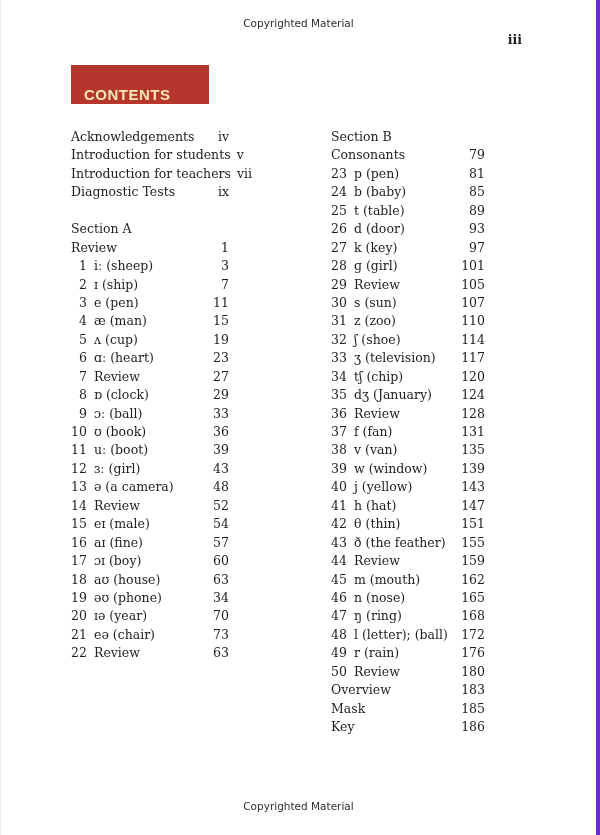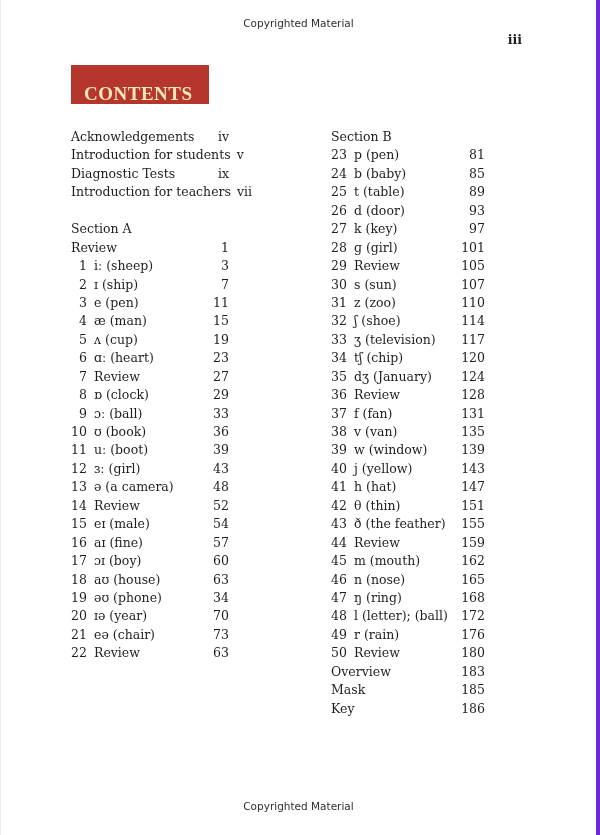--- a/index.html
+++ b/index.html
@@ -38,23 +38,23 @@
     left: 70px;
     top: 65px;
     width: 138px;
     height: 39px;
     background: #b5362c;
     display: flex;
     align-items: center;
     padding-left: 13px;
   }
   .title-text {
-    font-family: Liberation Serif, serif;
+    font-family: Liberation Sans, sans-serif;
     font-weight: 700;
-    font-size: 19px;
+    font-size: 15px;
     letter-spacing: 0.5px;
     color: #f6e8b2;
     margin-top: 19px;
   }
   .columns {
     position: absolute;
     left: 70px;
     top: 128px;
     width: 414px;
     display: flex;
@@ -92,26 +92,26 @@
     <div class="col col-left">
         <div class="row">
           <span class="lbl">Acknowledgements</span>
           <span class="pg">iv</span>
         </div>
         <div class="row">
           <span class="lbl">Introduction for students</span>
           <span class="pg">v</span>
         </div>
         <div class="row">
+          <span class="lbl">Introduction for teachers</span>
+          <span class="pg">vii</span>
+        </div>
+        <div class="row">
           <span class="lbl">Diagnostic Tests</span>
           <span class="pg">ix</span>
-        </div>
-        <div class="row">
-          <span class="lbl">Introduction for teachers</span>
-          <span class="pg">vii</span>
         </div>
         <div class="row spacer"></div>
         <div class="row">
           <span class="lbl">Section A</span>
         </div>
         <div class="row">
           <span class="lbl">Review</span>
           <span class="pg">1</span>
         </div>
         <div class="row">
@@ -221,20 +221,24 @@
         </div>
         <div class="row">
           <span class="num">22</span>
           <span class="lbl">Review</span>
           <span class="pg">63</span>
         </div>
       </div>
     <div class="col col-right">
         <div class="row">
           <span class="lbl">Section B</span>
+        </div>
+        <div class="row">
+          <span class="lbl">Consonants</span>
+          <span class="pg">79</span>
         </div>
         <div class="row">
           <span class="num">23</span>
           <span class="lbl">p (pen)</span>
           <span class="pg">81</span>
         </div>
         <div class="row">
           <span class="num">24</span>
           <span class="lbl">b (baby)</span>
           <span class="pg">85</span>

